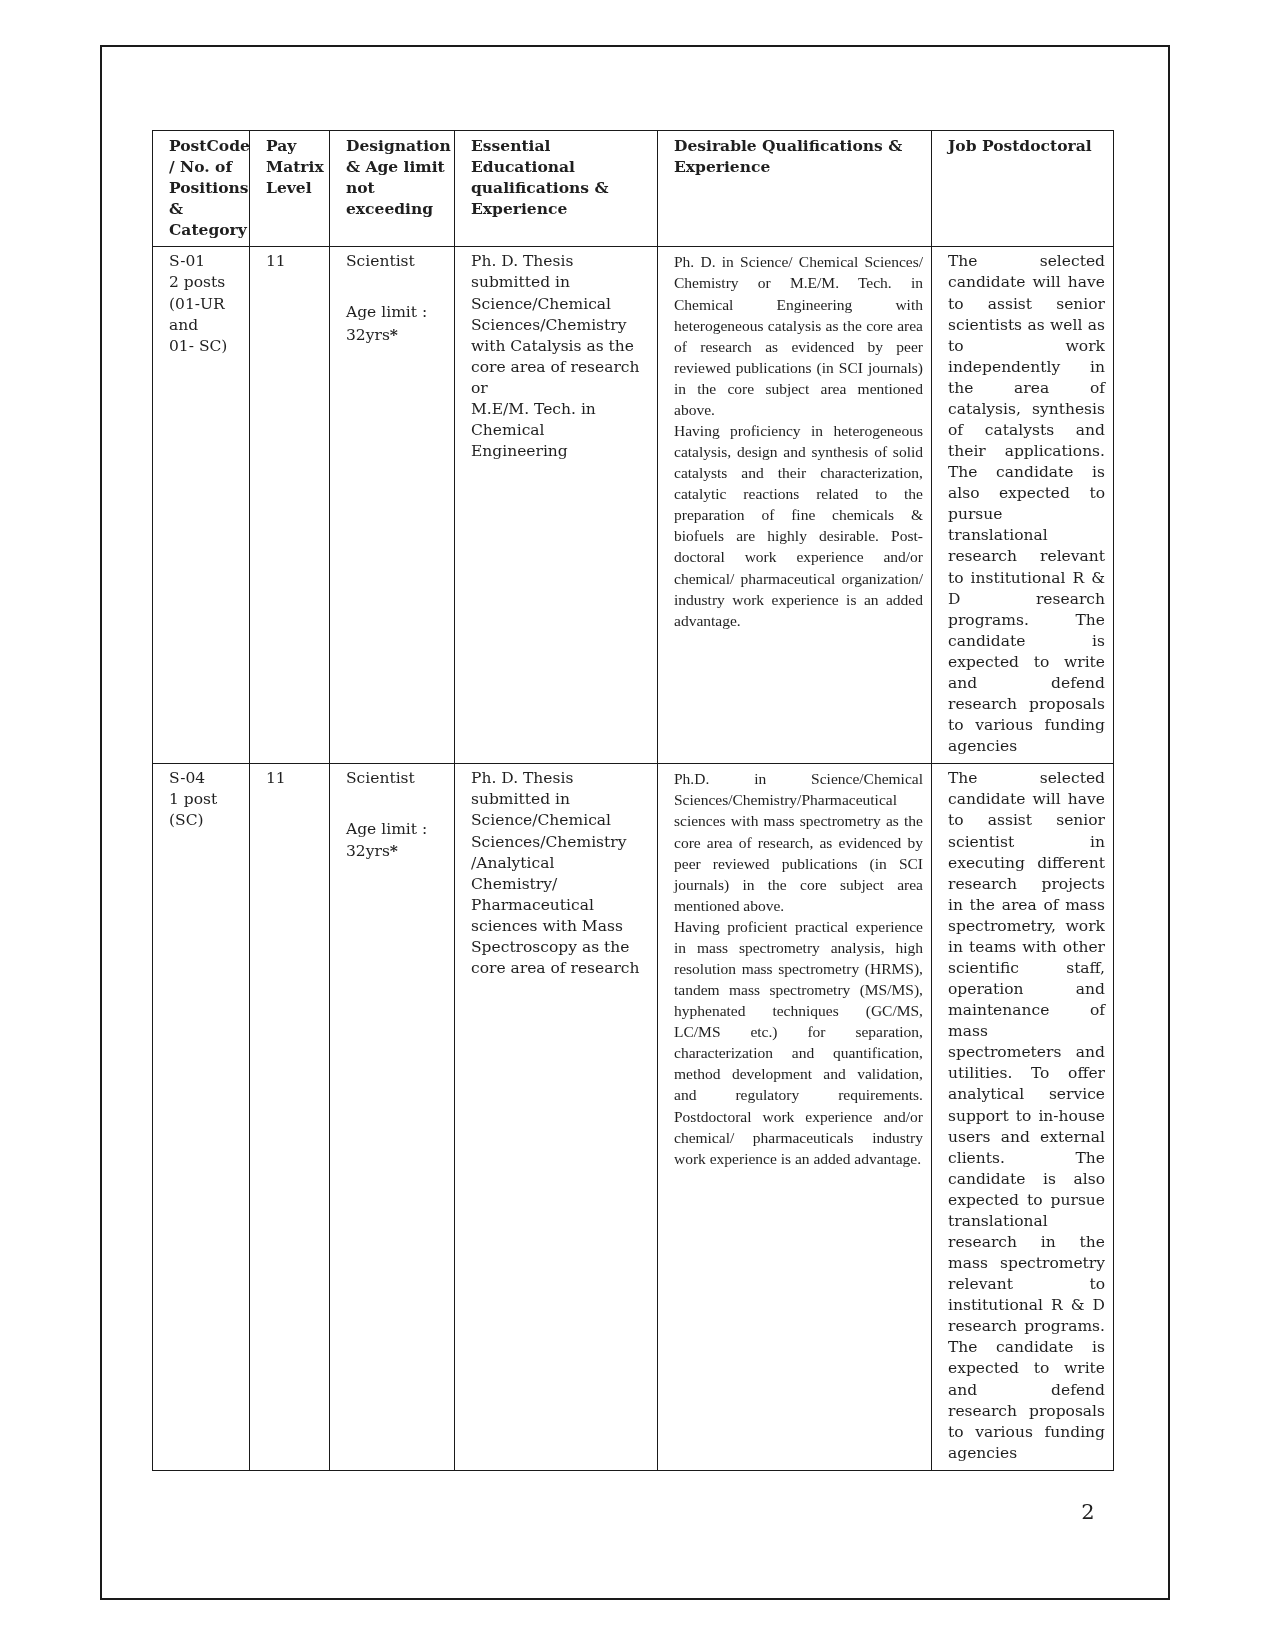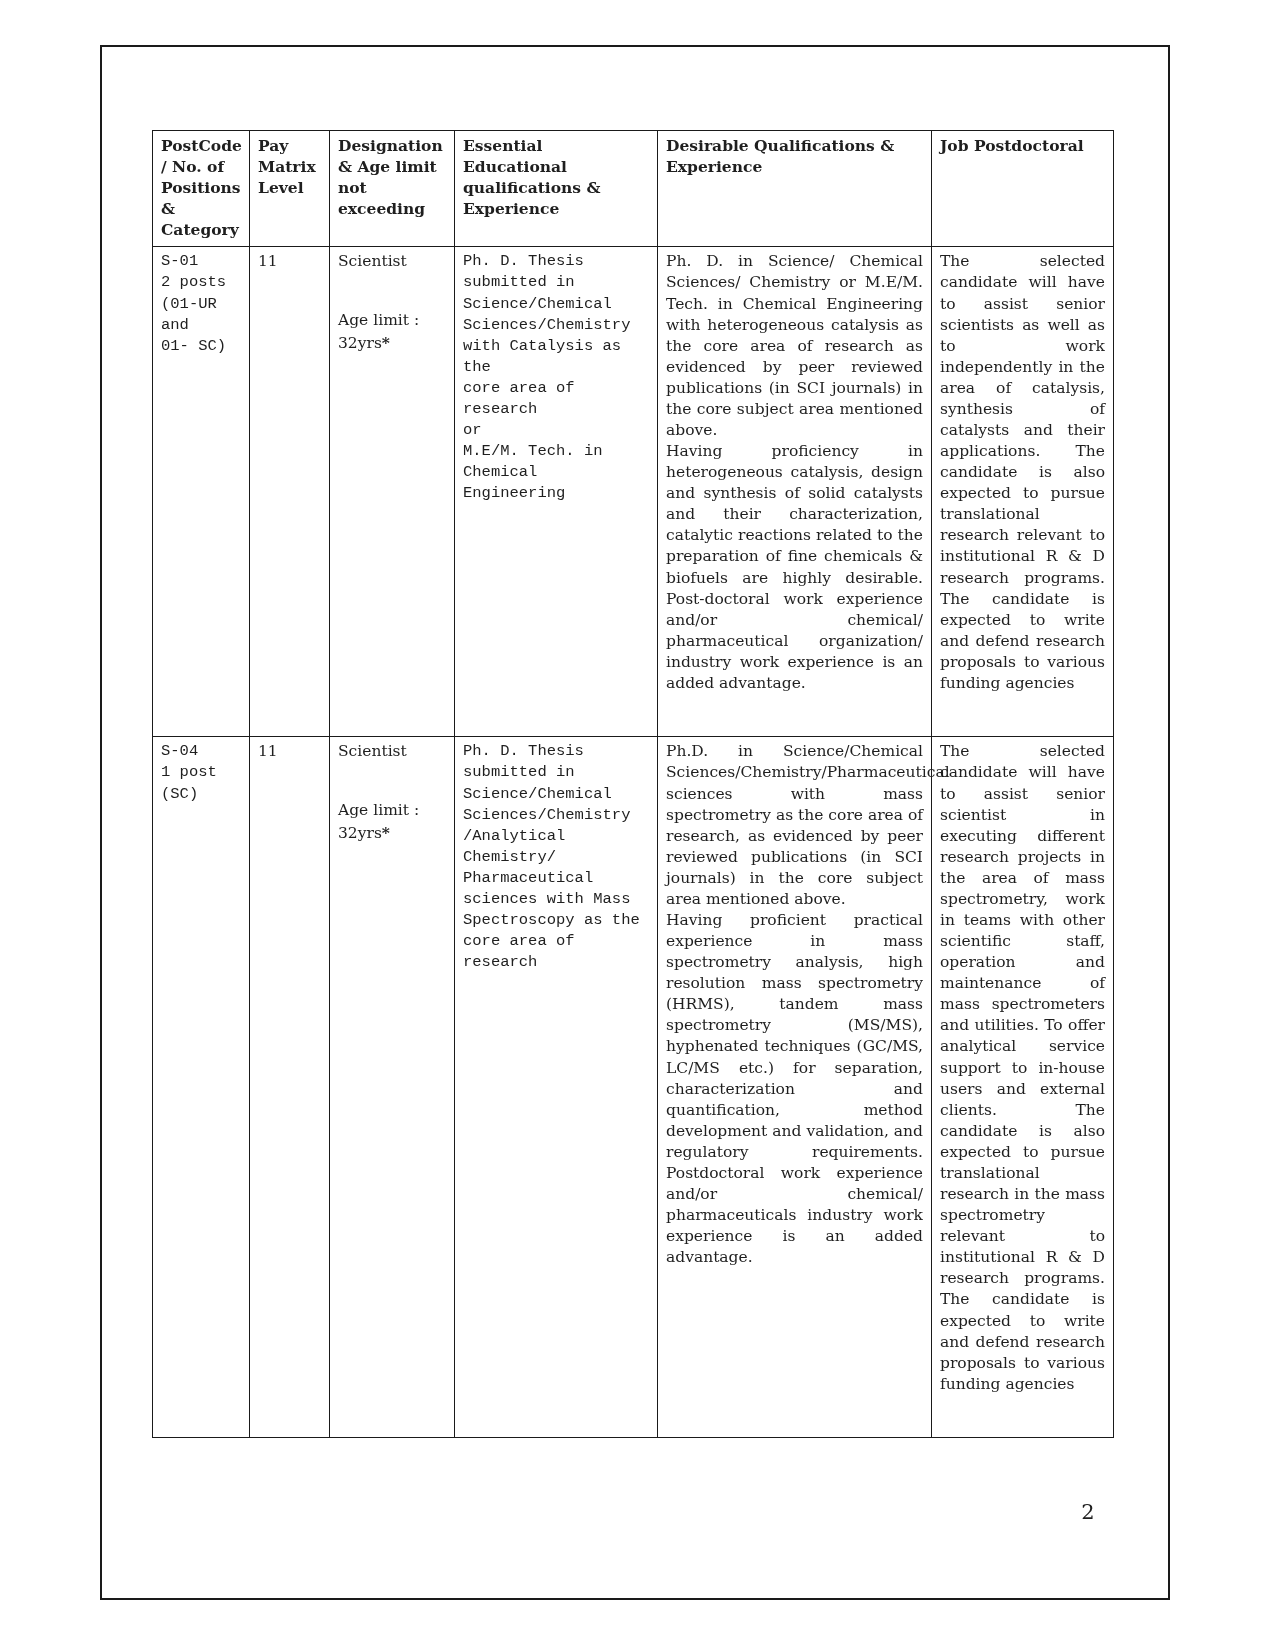--- a/index.html
+++ b/index.html
@@ -29,40 +29,41 @@
     left: 152px;
     top: 130px;
     width: 961px;
     border-collapse: collapse;
     table-layout: fixed;
   }
   table.vacancy th,
   table.vacancy td {
     border: 1.5px solid #1a1a1a;
     vertical-align: top;
-    padding: 4px 8px 6px 8px;
+    padding: 4px 8px 6px 16px;
     font-size: 15.5px;
     line-height: 1.36;
     box-sizing: border-box;
   }
   table.vacancy th {
     font-weight: bold;
     text-align: left;
     white-space: pre-line;
   }
   tr.hdr    { height: 92px; }
   tr.row-1  { height: 490px; }
   tr.row-2  { height: 701px; }
-  .pre  { white-space: pre-line; font-family: Liberation Mono, monospace; }
+  .pre  { white-space: pre-line; }
   .just { text-align: justify; margin-top: 41px; }
   td p {
     margin: 0;
     text-align: justify;
+    font-family: Liberation Serif, serif;
   }
-  .age-label { margin-top: 38px; }
+  .age-label { margin-top: 30px; }
   .bold-star { font-weight: bold; }
   .page-number {
     position: absolute;
     left: 1068px;
     top: 1500px;
     width: 40px;
     text-align: center;
     font-size: 21px;
     color: #1f1f1f;
   }

